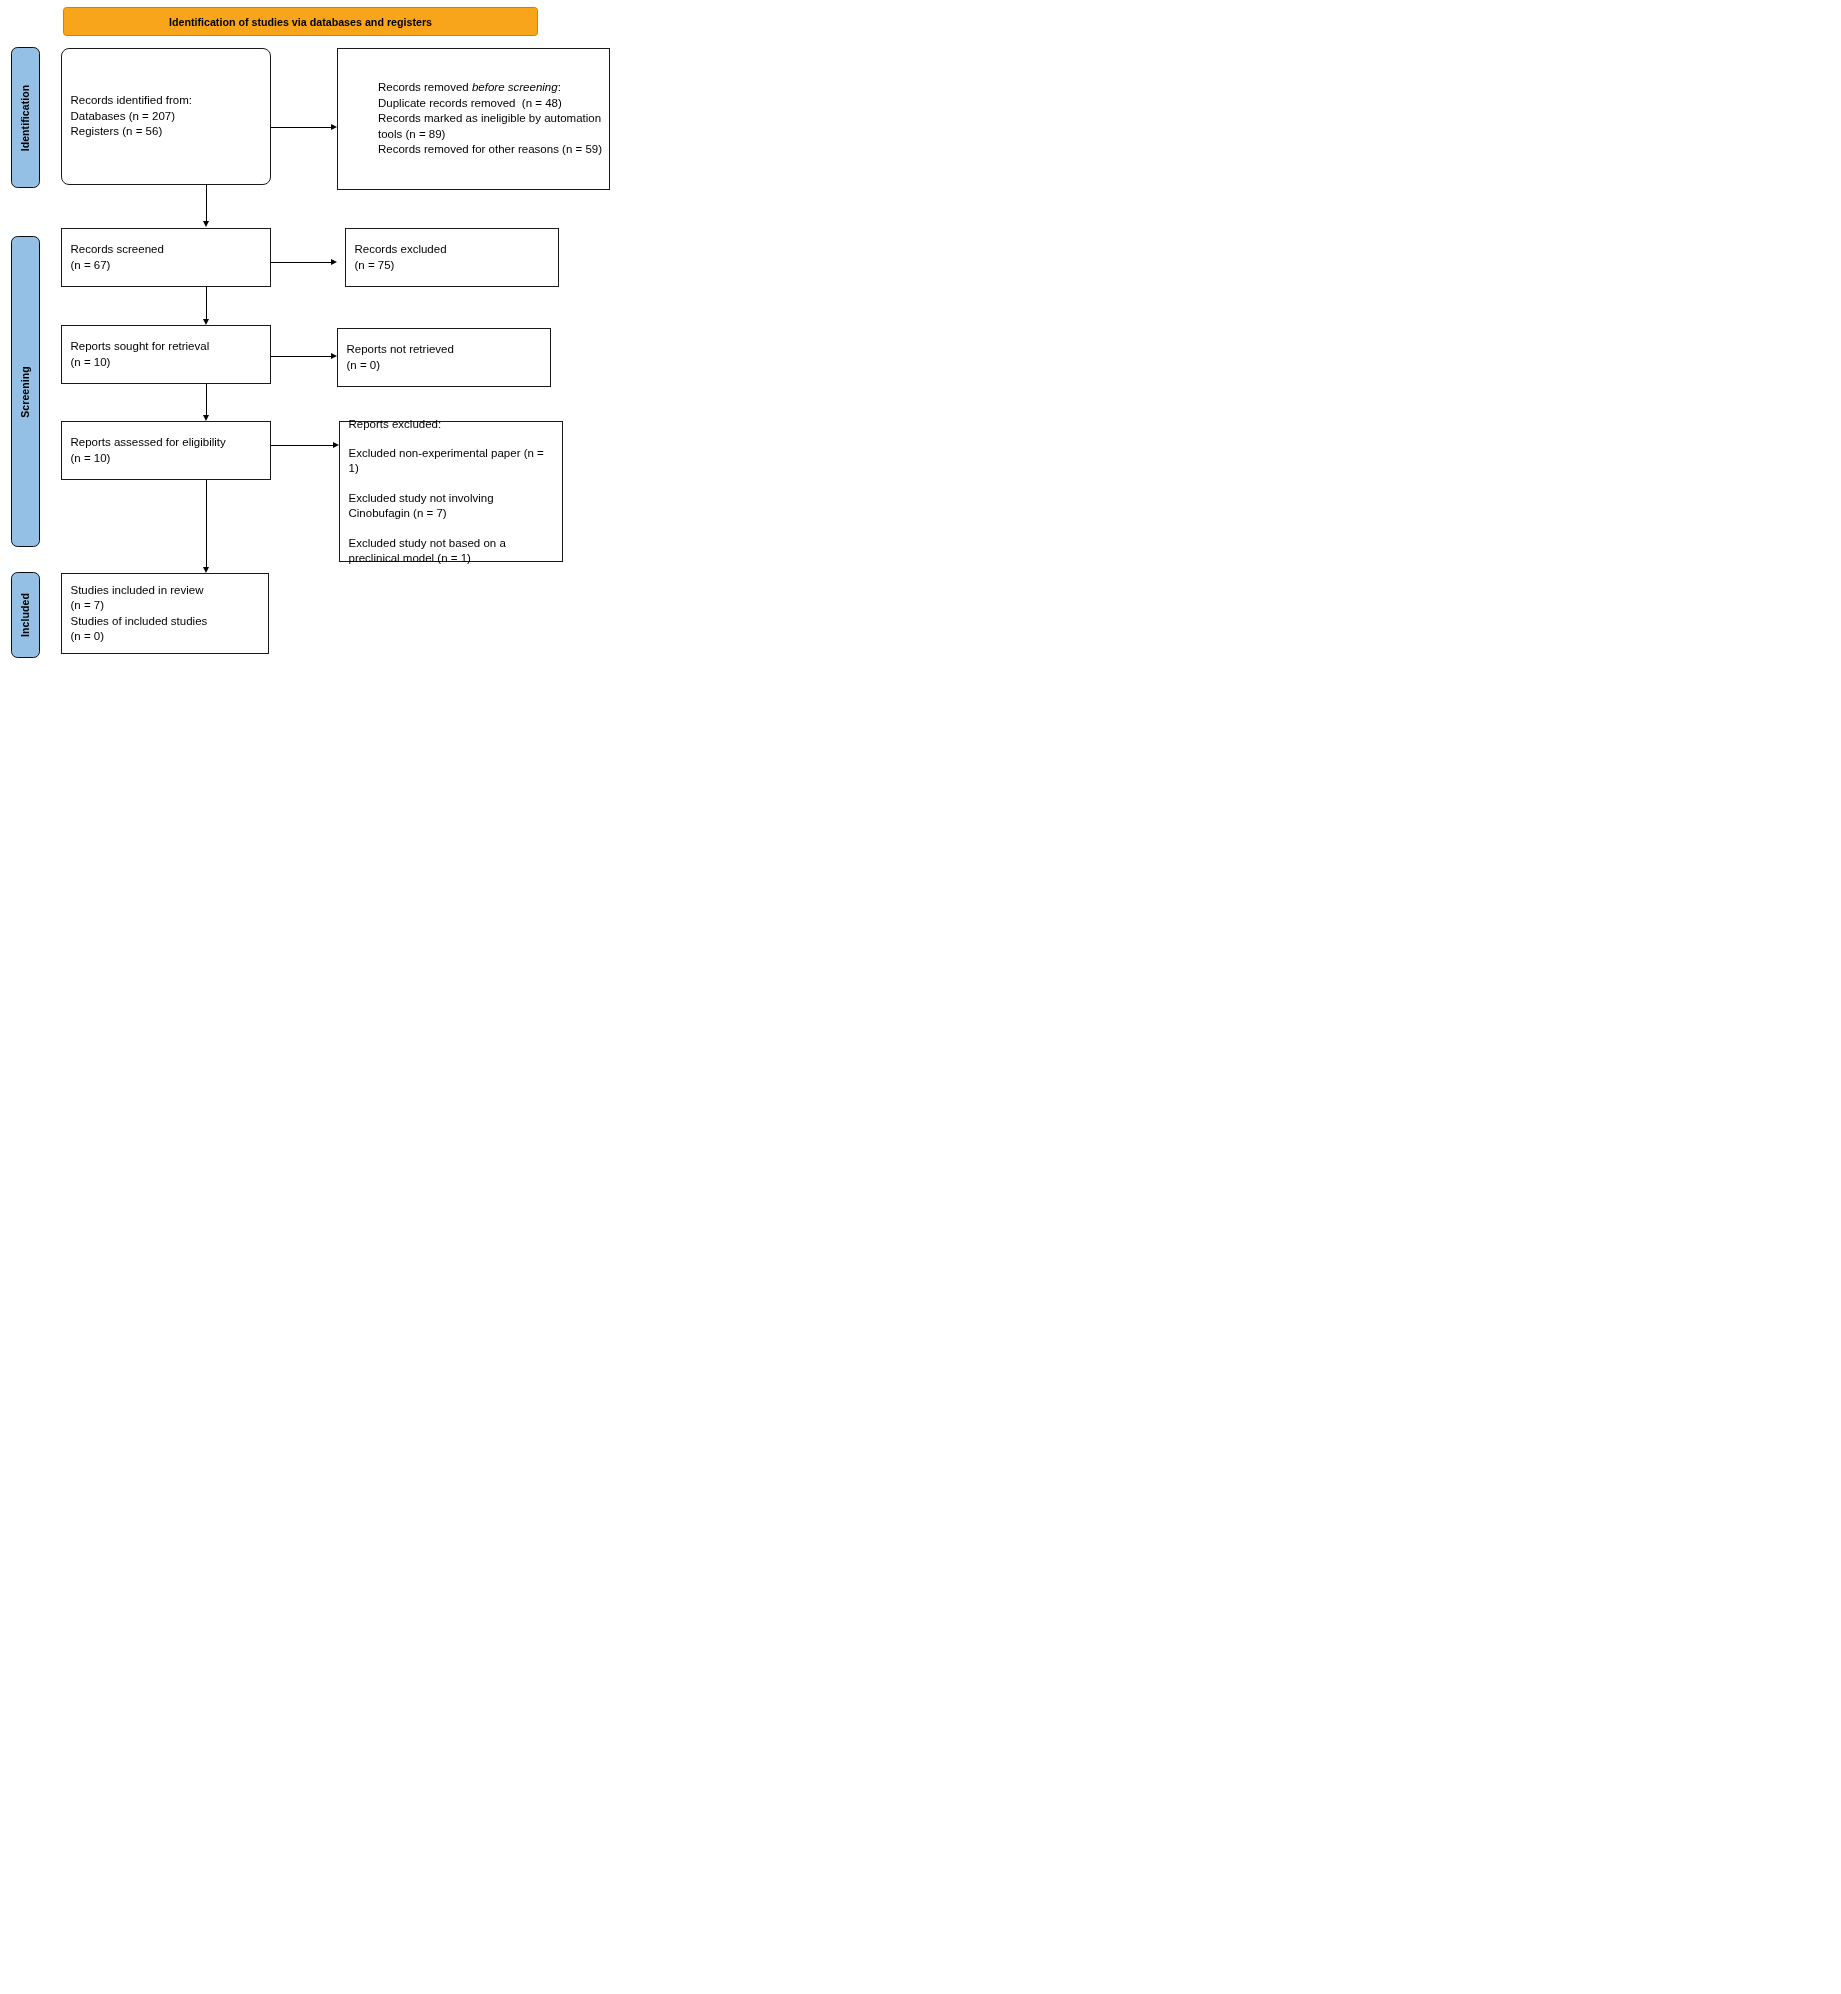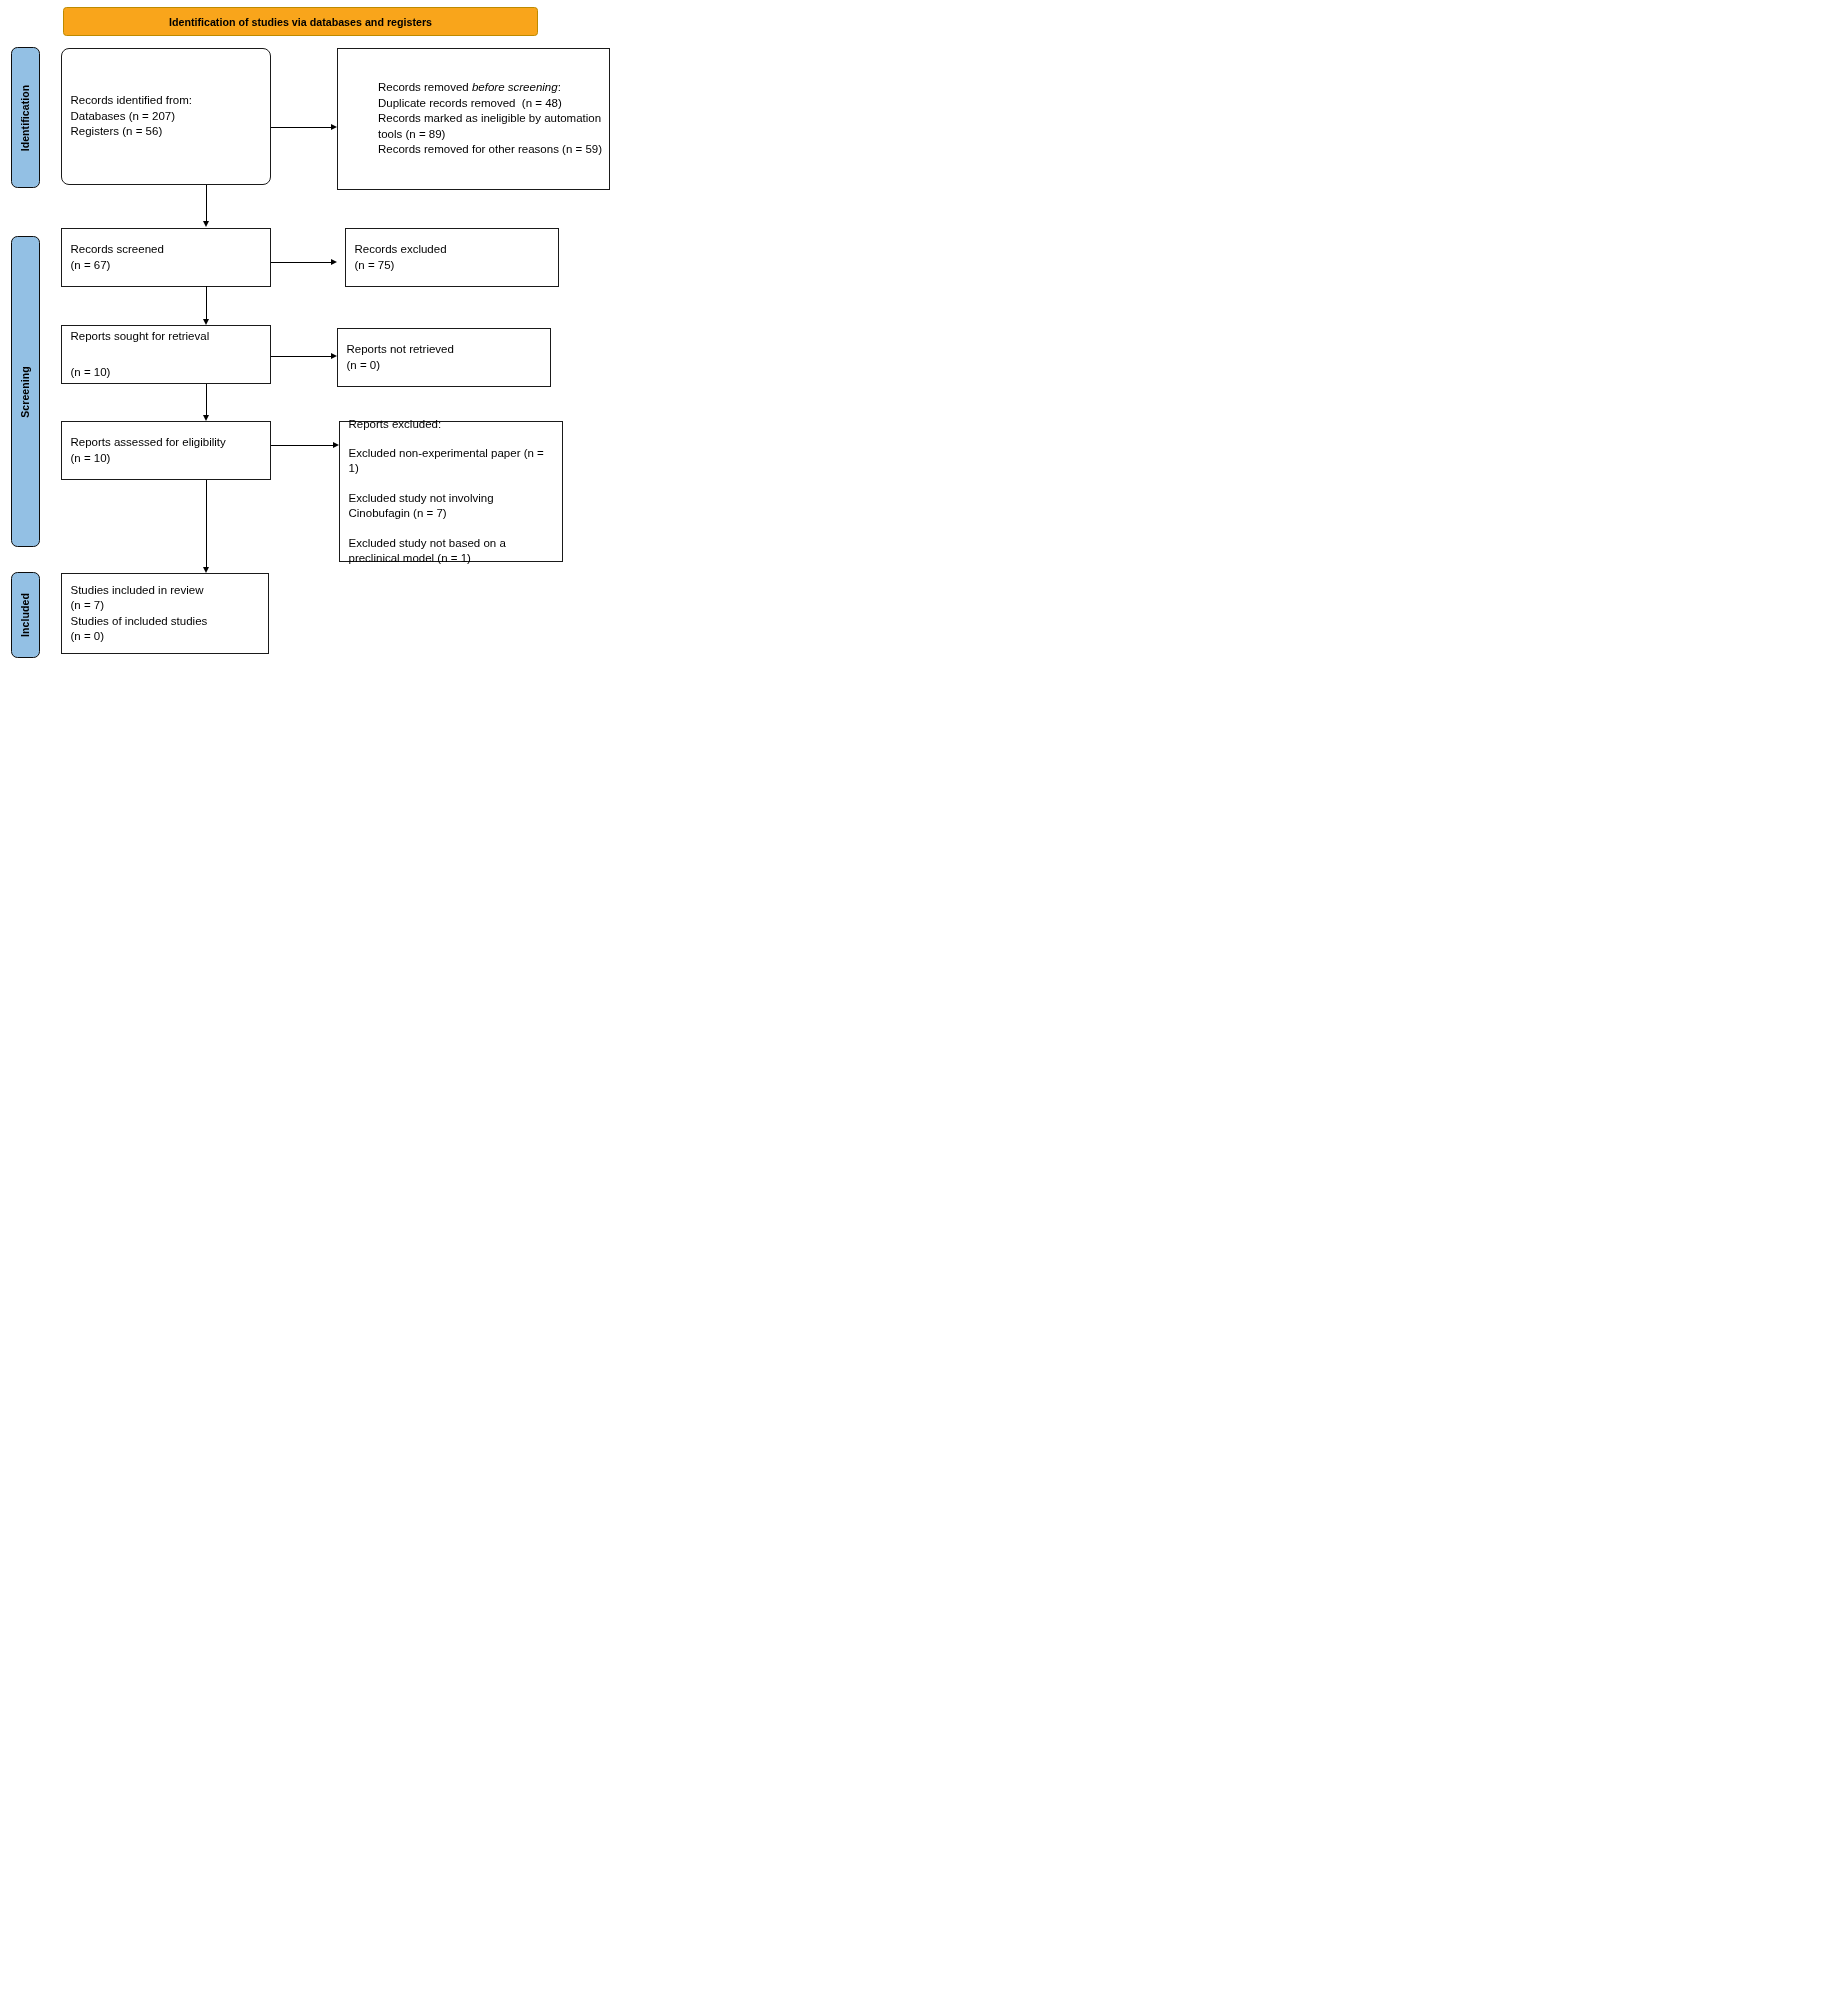--- a/index.html
+++ b/index.html
@@ -63,21 +63,21 @@
     padding: 3px 6px 3px 8.5px;
   }
   .node .line {
     font-size: 11.5px;
     line-height: 15.4px;
     white-space: pre-wrap;
   }
   .italic { font-style: italic; }
   #box-records-identified { left: 61px; top: 48px;  width: 210px; height: 137px; border-radius: 8px; }
   #box-records-screened   { left: 61px; top: 228px; width: 210px; height: 59px; }
-  #box-reports-sought     { left: 61px; top: 325px; width: 210px; height: 59px; justify-content: space-between; }
+  #box-reports-sought     { left: 61px; top: 325px; width: 210px; height: 59px; }
   #box-reports-assessed   { left: 61px; top: 421px; width: 210px; height: 59px; }
   #box-studies-included   { left: 61px; top: 573px; width: 208px; height: 81px; }
   #box-records-removed    { left: 337px; top: 48px;  width: 273px; height: 142px; padding-left: 40px; }
   #box-records-excluded   { left: 337px; top: 228px; width: 214px; height: 59px; margin-left: 8px; }
   #box-reports-not-retrieved { left: 337px; top: 328px; width: 214px; height: 59px; }
   #box-reports-excluded   { left: 339px; top: 421px; width: 224px; height: 141px; gap: 14px; }
   
   .varrow {
     position: absolute;
     width: 7px;

